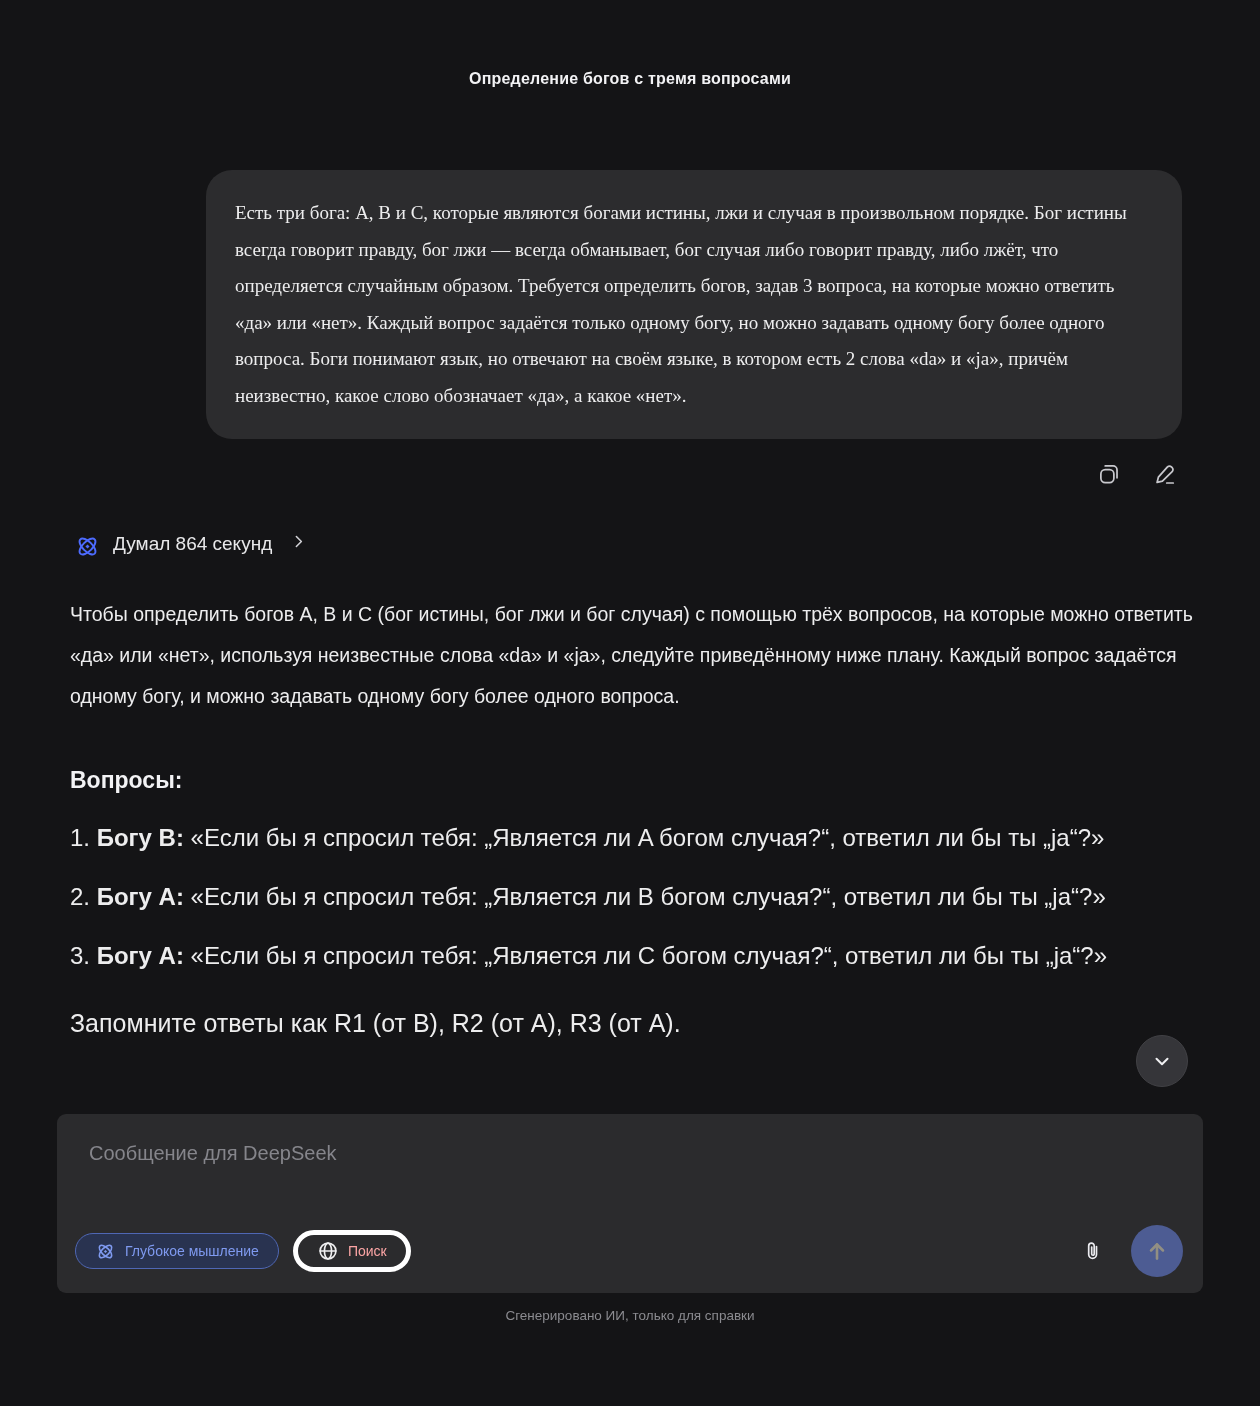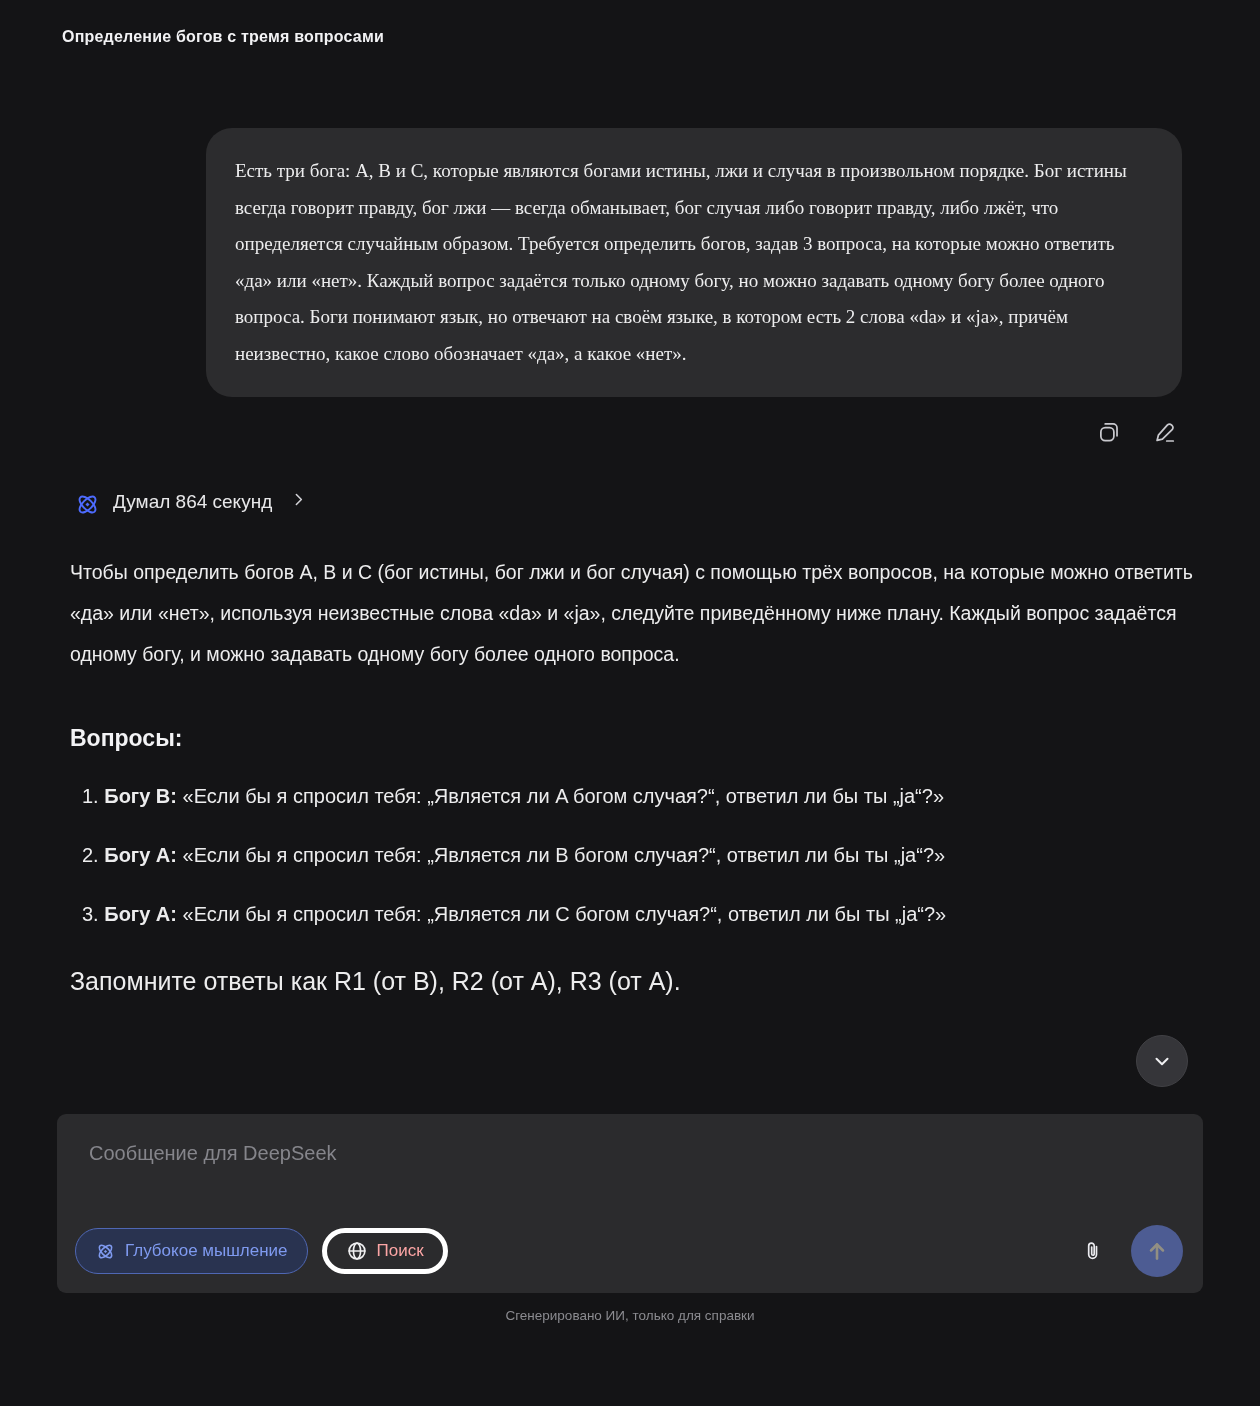--- a/index.html
+++ b/index.html
@@ -1,39 +1,39 @@
 <!DOCTYPE html>
 <html><head>
 <meta charset="utf-8">
 <style>
   html,body{margin:0;padding:0;background:#141416;}
   .app{position:relative;width:1260px;height:1406px;background:#141416;overflow:hidden;
        font-family:"Liberation Sans", sans-serif;-webkit-font-smoothing:antialiased;}
   .chat{width:1136px;margin:0 auto;}
-  .page-title{padding-top:28px;text-align:left;font-size:16px;font-weight:700;color:#f2f2f4;letter-spacing:.2px;}
+  .page-title{padding-top:70px;text-align:center;font-size:16px;font-weight:700;color:#f2f2f4;letter-spacing:.2px;}
   .user-bubble{margin:82px 16px 0 auto;width:918px;background:#2c2c2e;border-radius:26px;
                padding:25px 29px;font-size:19px;line-height:36.5px;color:#ededee;font-family:Liberation Serif, serif;}
   .bubble-actions{display:flex;justify-content:flex-end;align-items:center;gap:30px;margin-top:22px;padding-right:20px;}
   .icon-btn{background:none;border:none;padding:0;cursor:pointer;display:flex;align-items:center;justify-content:center;}
   .thinking-row{margin-top:46px;margin-left:12px;display:flex;align-items:flex-start;gap:12px;cursor:pointer;width:fit-content;}
   .thinking-label{font-size:19px;color:#e8e8ea;}
   .thinking-chevron{margin-left:6px;display:flex;align-items:center;}
   .response-intro{margin-top:34px;margin-left:8px;font-size:19.5px;line-height:41px;color:#ededee;max-width:1128px;}
   .questions-heading{margin-top:50px;margin-left:8px;font-size:23px;font-weight:700;color:#f3f3f5;}
-  .question-item{margin-top:29px;margin-left:20px;font-size:20px;line-height:30px;color:#ededee;}
+  .question-item{margin-top:29px;margin-left:8px;font-size:24px;line-height:30px;color:#ededee;}
   .question-item .q-label{font-weight:700;}
   .response-outro{margin-top:38px;margin-left:8px;font-size:25px;color:#ededee;}
   .scroll-down{position:absolute;left:1136px;top:1035px;width:52px;height:52px;border-radius:50%;
                background:#353539;border:1px solid #414145;display:flex;align-items:center;justify-content:center;cursor:pointer;}
   .composer{position:absolute;left:57px;top:1114px;width:1146px;height:179px;background:#2b2b2d;border-radius:9px;}
   .composer-placeholder{position:absolute;left:32px;top:28px;font-size:20px;color:#85858b;}
   .composer-toolbar{position:absolute;left:18px;right:20px;bottom:16px;display:flex;align-items:center;}
   .pills{display:flex;align-items:center;gap:14px;}
-  .pill{height:46px;border-radius:23px;display:flex;align-items:center;gap:9px;padding:16px 19px;
-        font-size:17px;cursor:pointer;box-sizing:border-box;background:transparent;}
+  .pill{height:36px;border-radius:23px;display:flex;align-items:center;gap:9px;padding:16px 19px;
+        font-size:14px;cursor:pointer;box-sizing:border-box;background:transparent;}
   .pill-deepthink{background:#293350;border:1px solid #4f67b4;color:#7f9af0;}
   .pill-search{border:5px solid #ffffff;color:#fca5a5;}
   .toolbar-right{margin-left:auto;display:flex;align-items:center;gap:26px;}
   .send-btn{width:52px;height:52px;border-radius:50%;background:#4d5c93;border:none;cursor:pointer;
             display:flex;align-items:center;justify-content:center;}
   .footer{position:absolute;top:1308px;width:100%;text-align:center;font-size:13.5px;color:#8b8b90;}
   svg{display:block;}
 </style>
 </head>
 <body>

